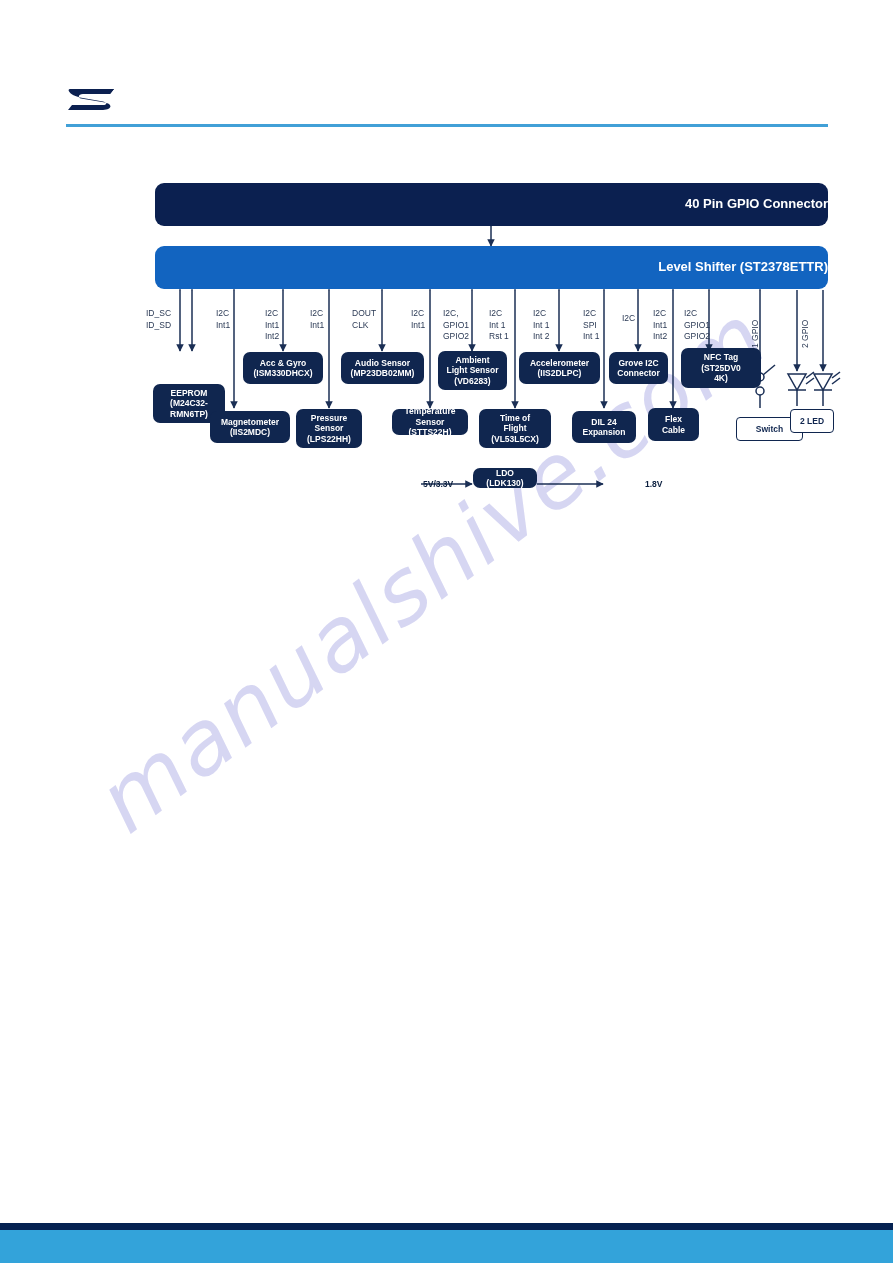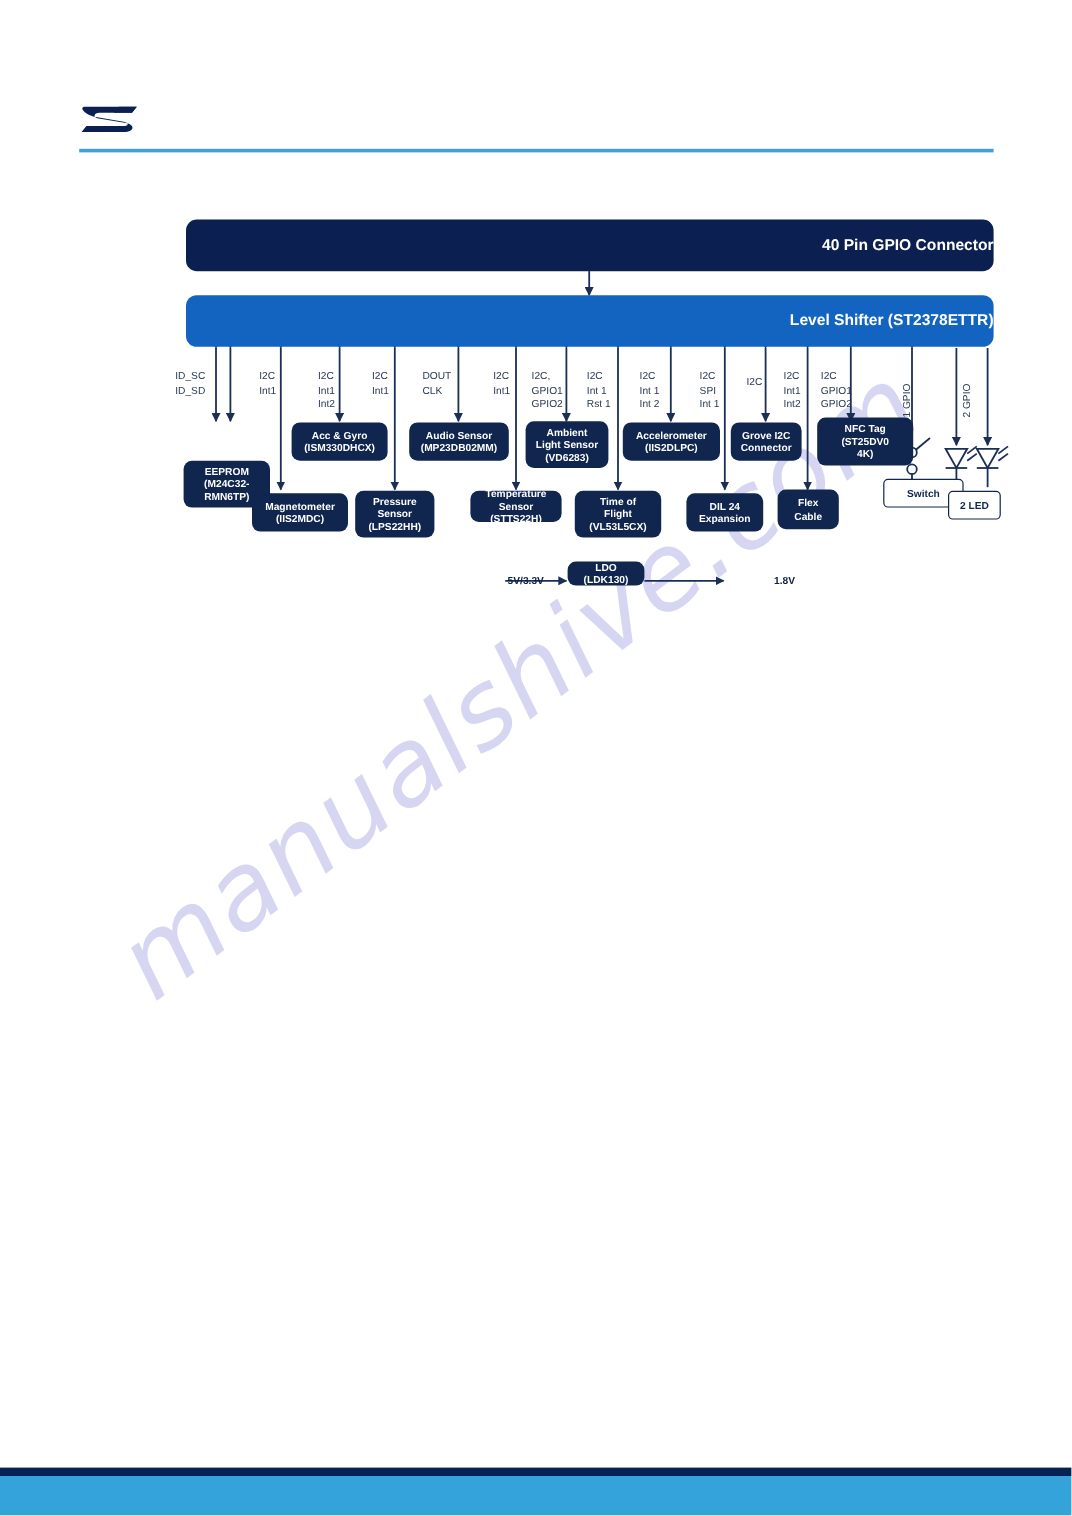--- a/index.html
+++ b/index.html
@@ -270,21 +270,21 @@
     <div class="box" style="left:572px;top:411px;width:64px;height:32px;">
       <span>DIL 24</span>
       <span>Expansion</span>
     </div>
 
     <div class="box" style="left:648px;top:408px;width:51px;height:33px;">
       <span>Flex</span>
       <span>Cable</span>
     </div>
 
-    <div class="box box-outline" style="left:736px;top:399px;width:67px;height:24px;align-items:center;">
+    <div class="box box-outline" style="left:736px;top:417px;width:67px;height:24px;align-items:center;">
       <span>Switch</span>
     </div>
 
     <div class="box box-outline" style="left:790px;top:409px;width:44px;height:24px;">
       <span>2 LED</span>
     </div>
 
     <div class="lbl-plain" style="left:386px;top:479px;">5V/3.3V</div>
     <div class="box" style="left:473px;top:468px;width:64px;height:20px;">
       <span>LDO</span>

